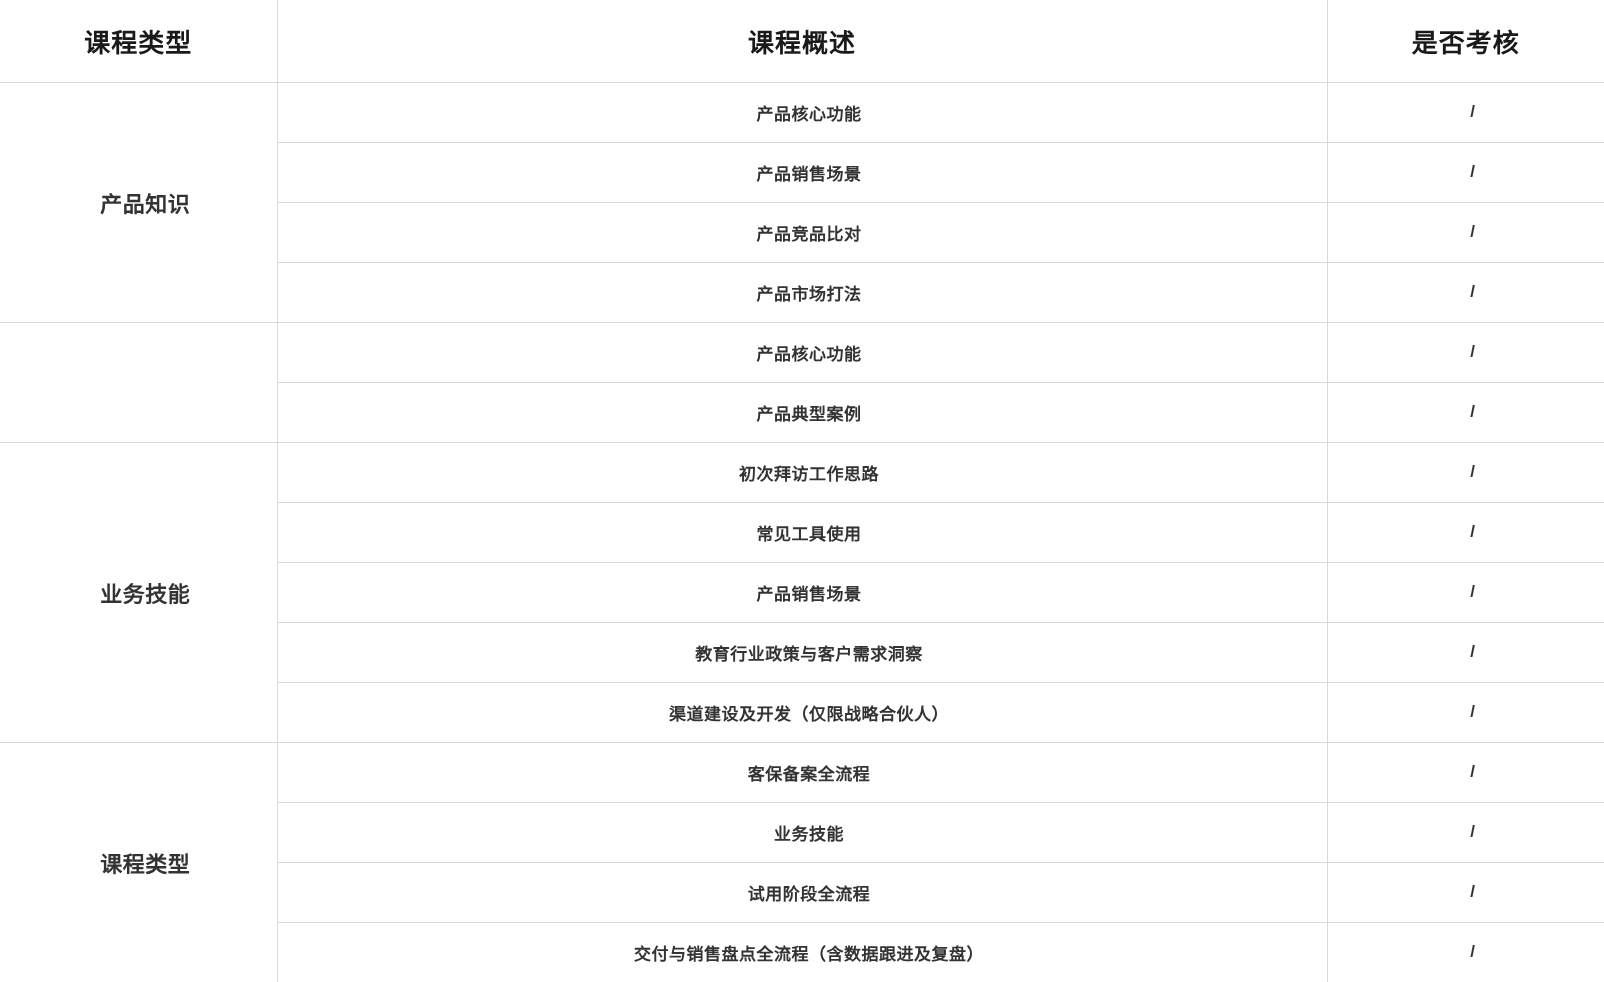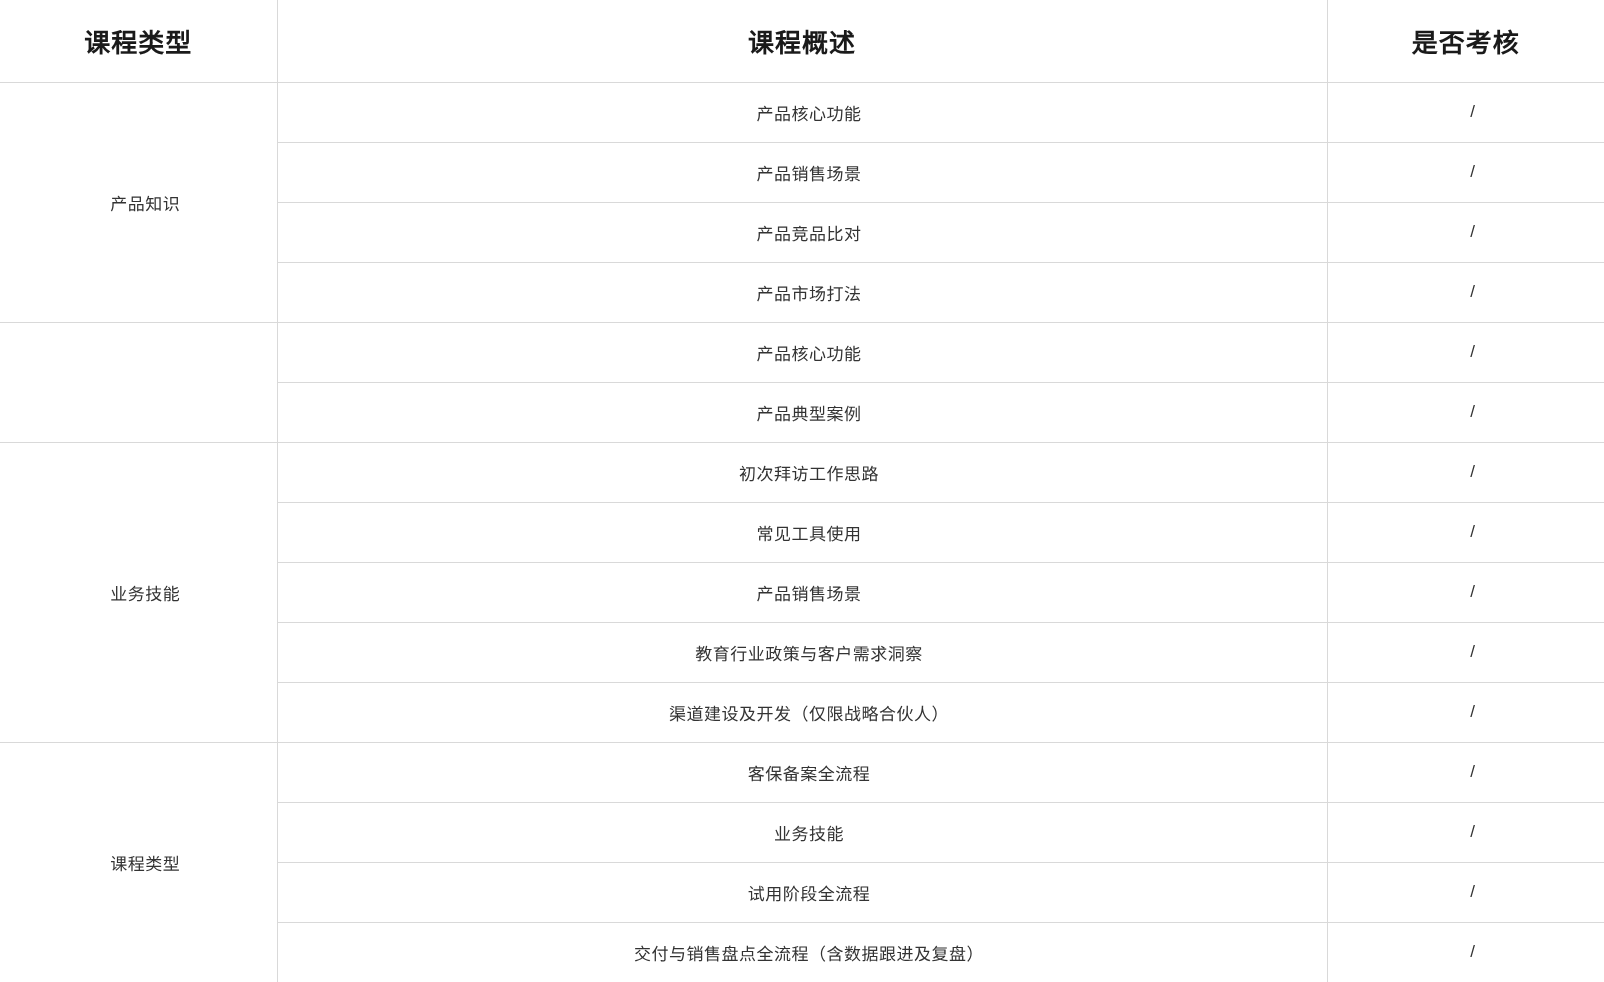--- a/index.html
+++ b/index.html
@@ -34,27 +34,27 @@
   #course-table thead th {
     height: 82px;
     font-size: 26px;
     font-weight: bold;
     color: #1a1a1a;
     letter-spacing: 1px;
   }
   #course-table tbody td {
     height: 60px;
     font-size: 17px;
-    font-weight: normal;
+    font-weight: bold;
     color: #333333;
     letter-spacing: 0.5px;
     padding-left: 22px;
   }
   #course-table tbody td.type-cell {
-    font-size: 17px;
+    font-size: 22px;
     color: #333333;
   }
   #course-table tbody td.exam-cell {
     font-size: 17px;
     color: #333333;
   }
   
   #course-table tr > *:first-child { border-left: none; }
   #course-table tr > *:last-child  { border-right: none; }
   #course-table thead tr:first-child th { border-top: none; }

